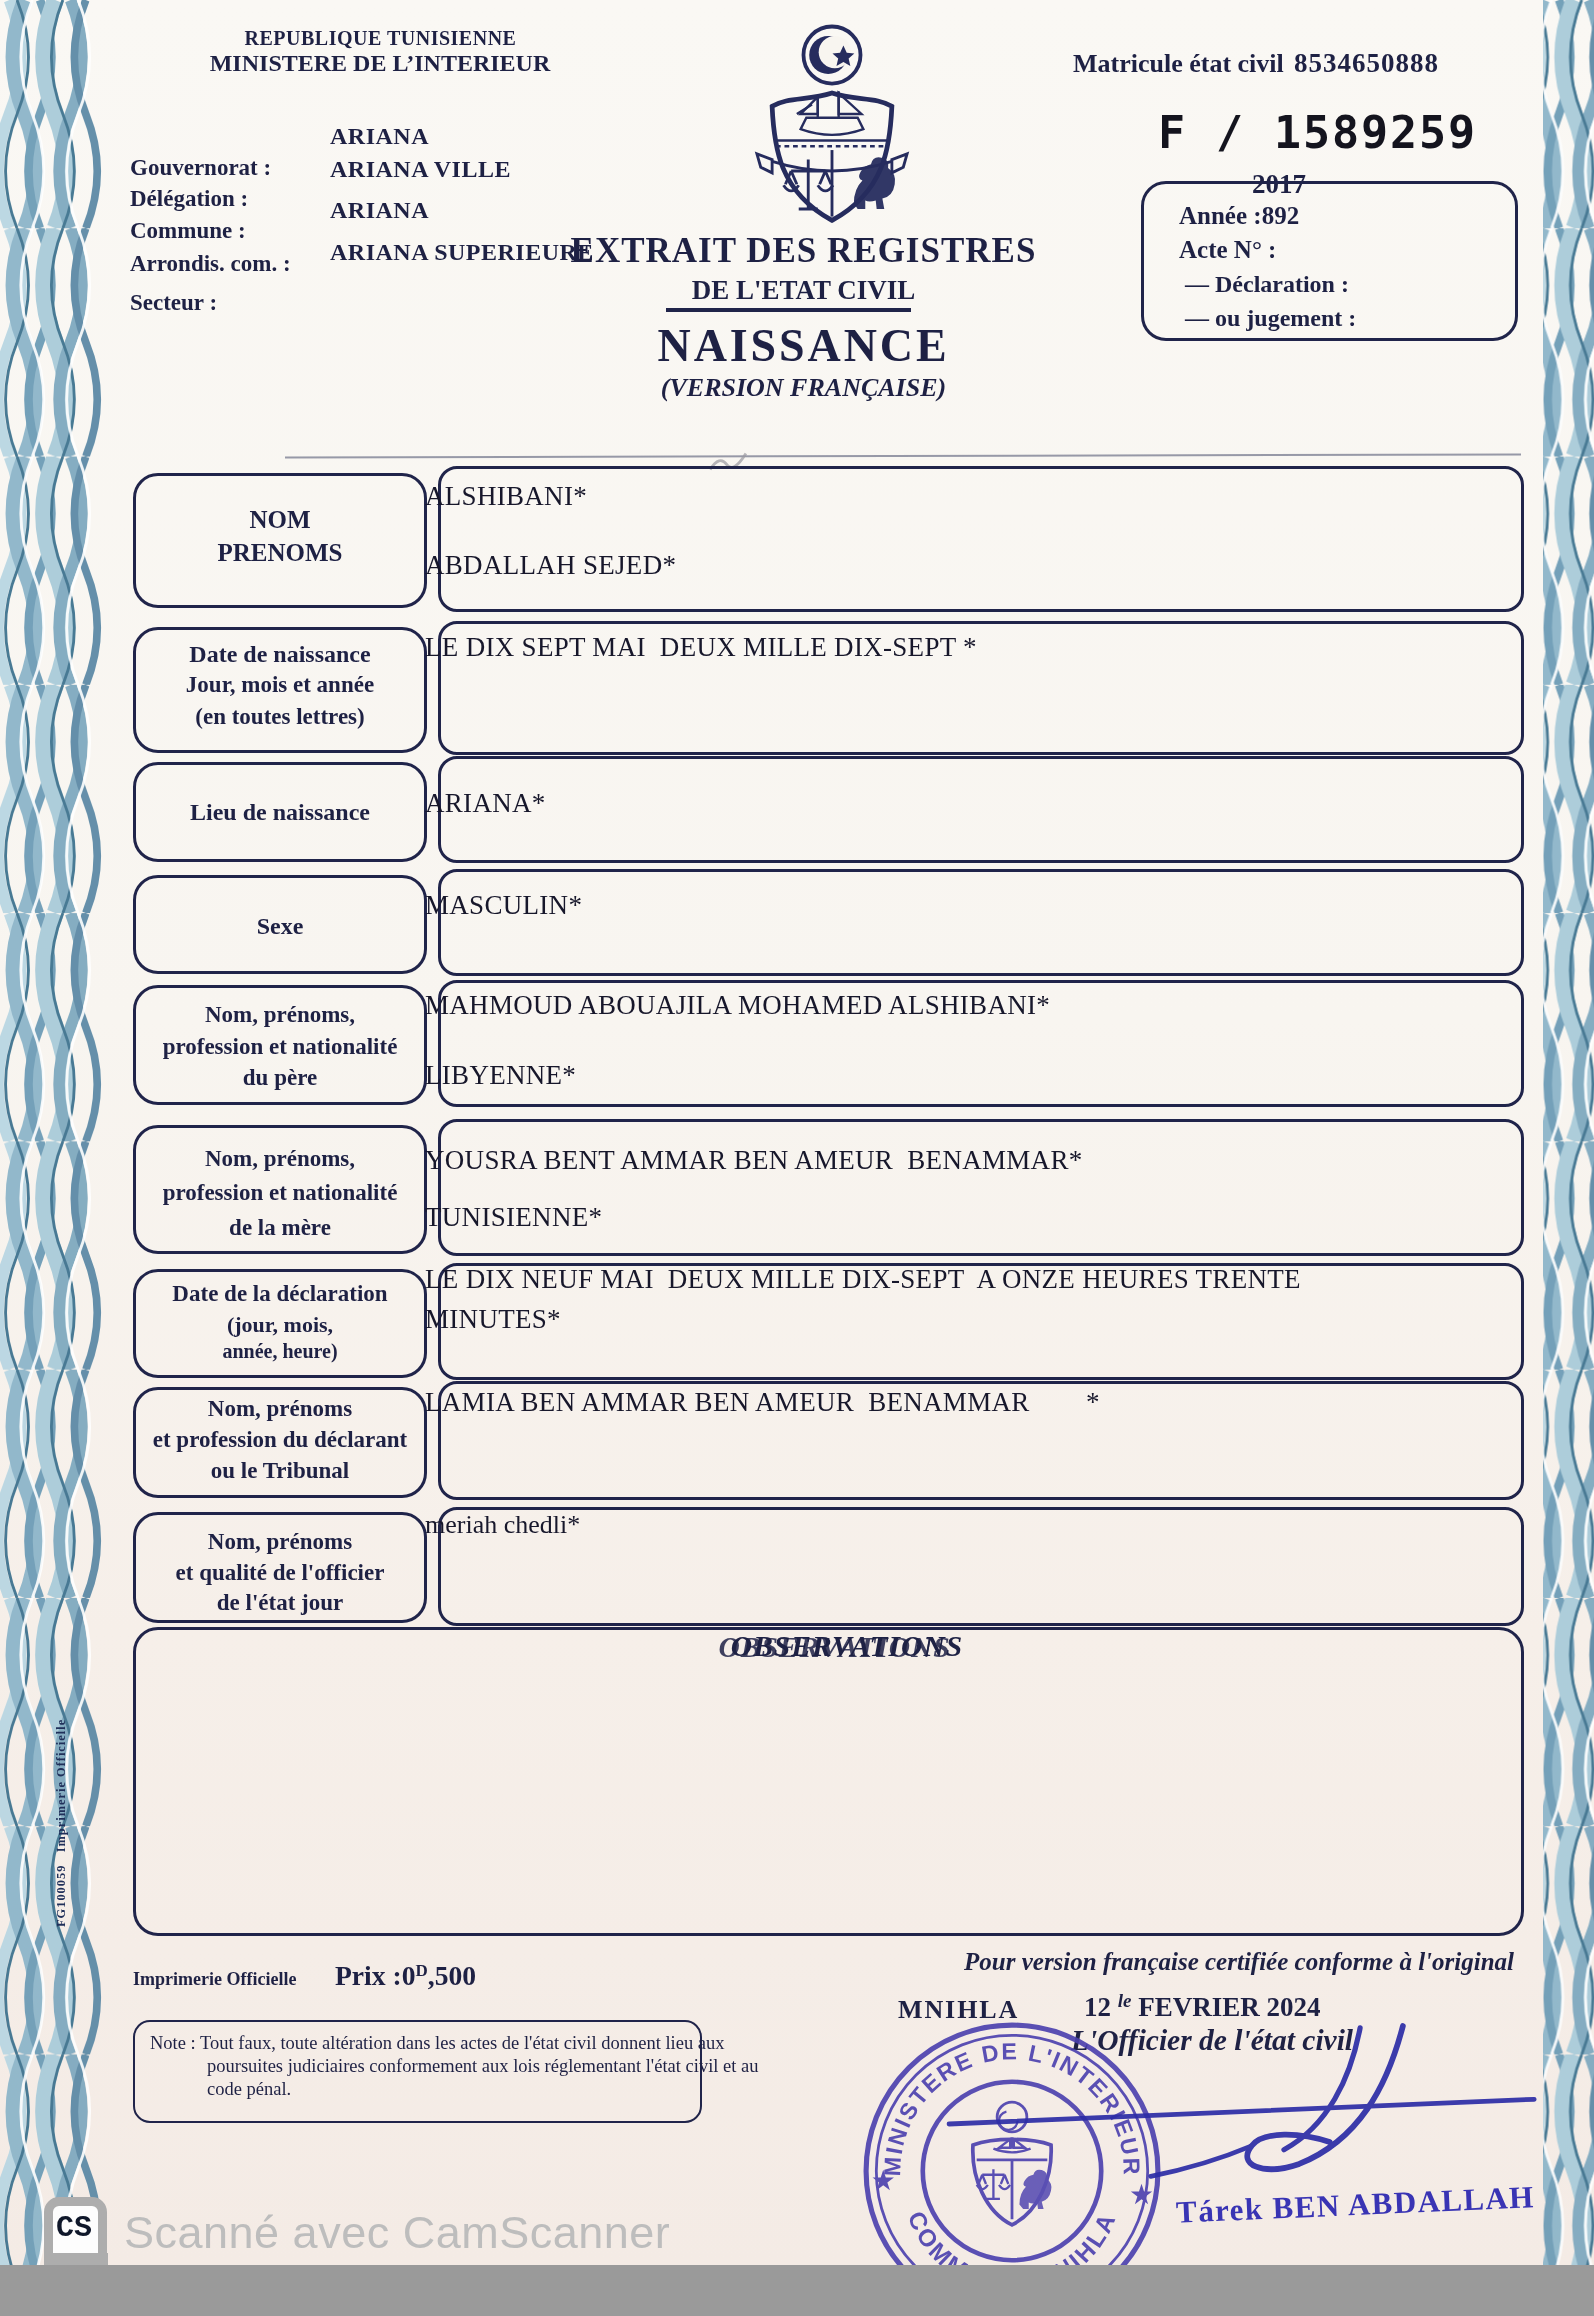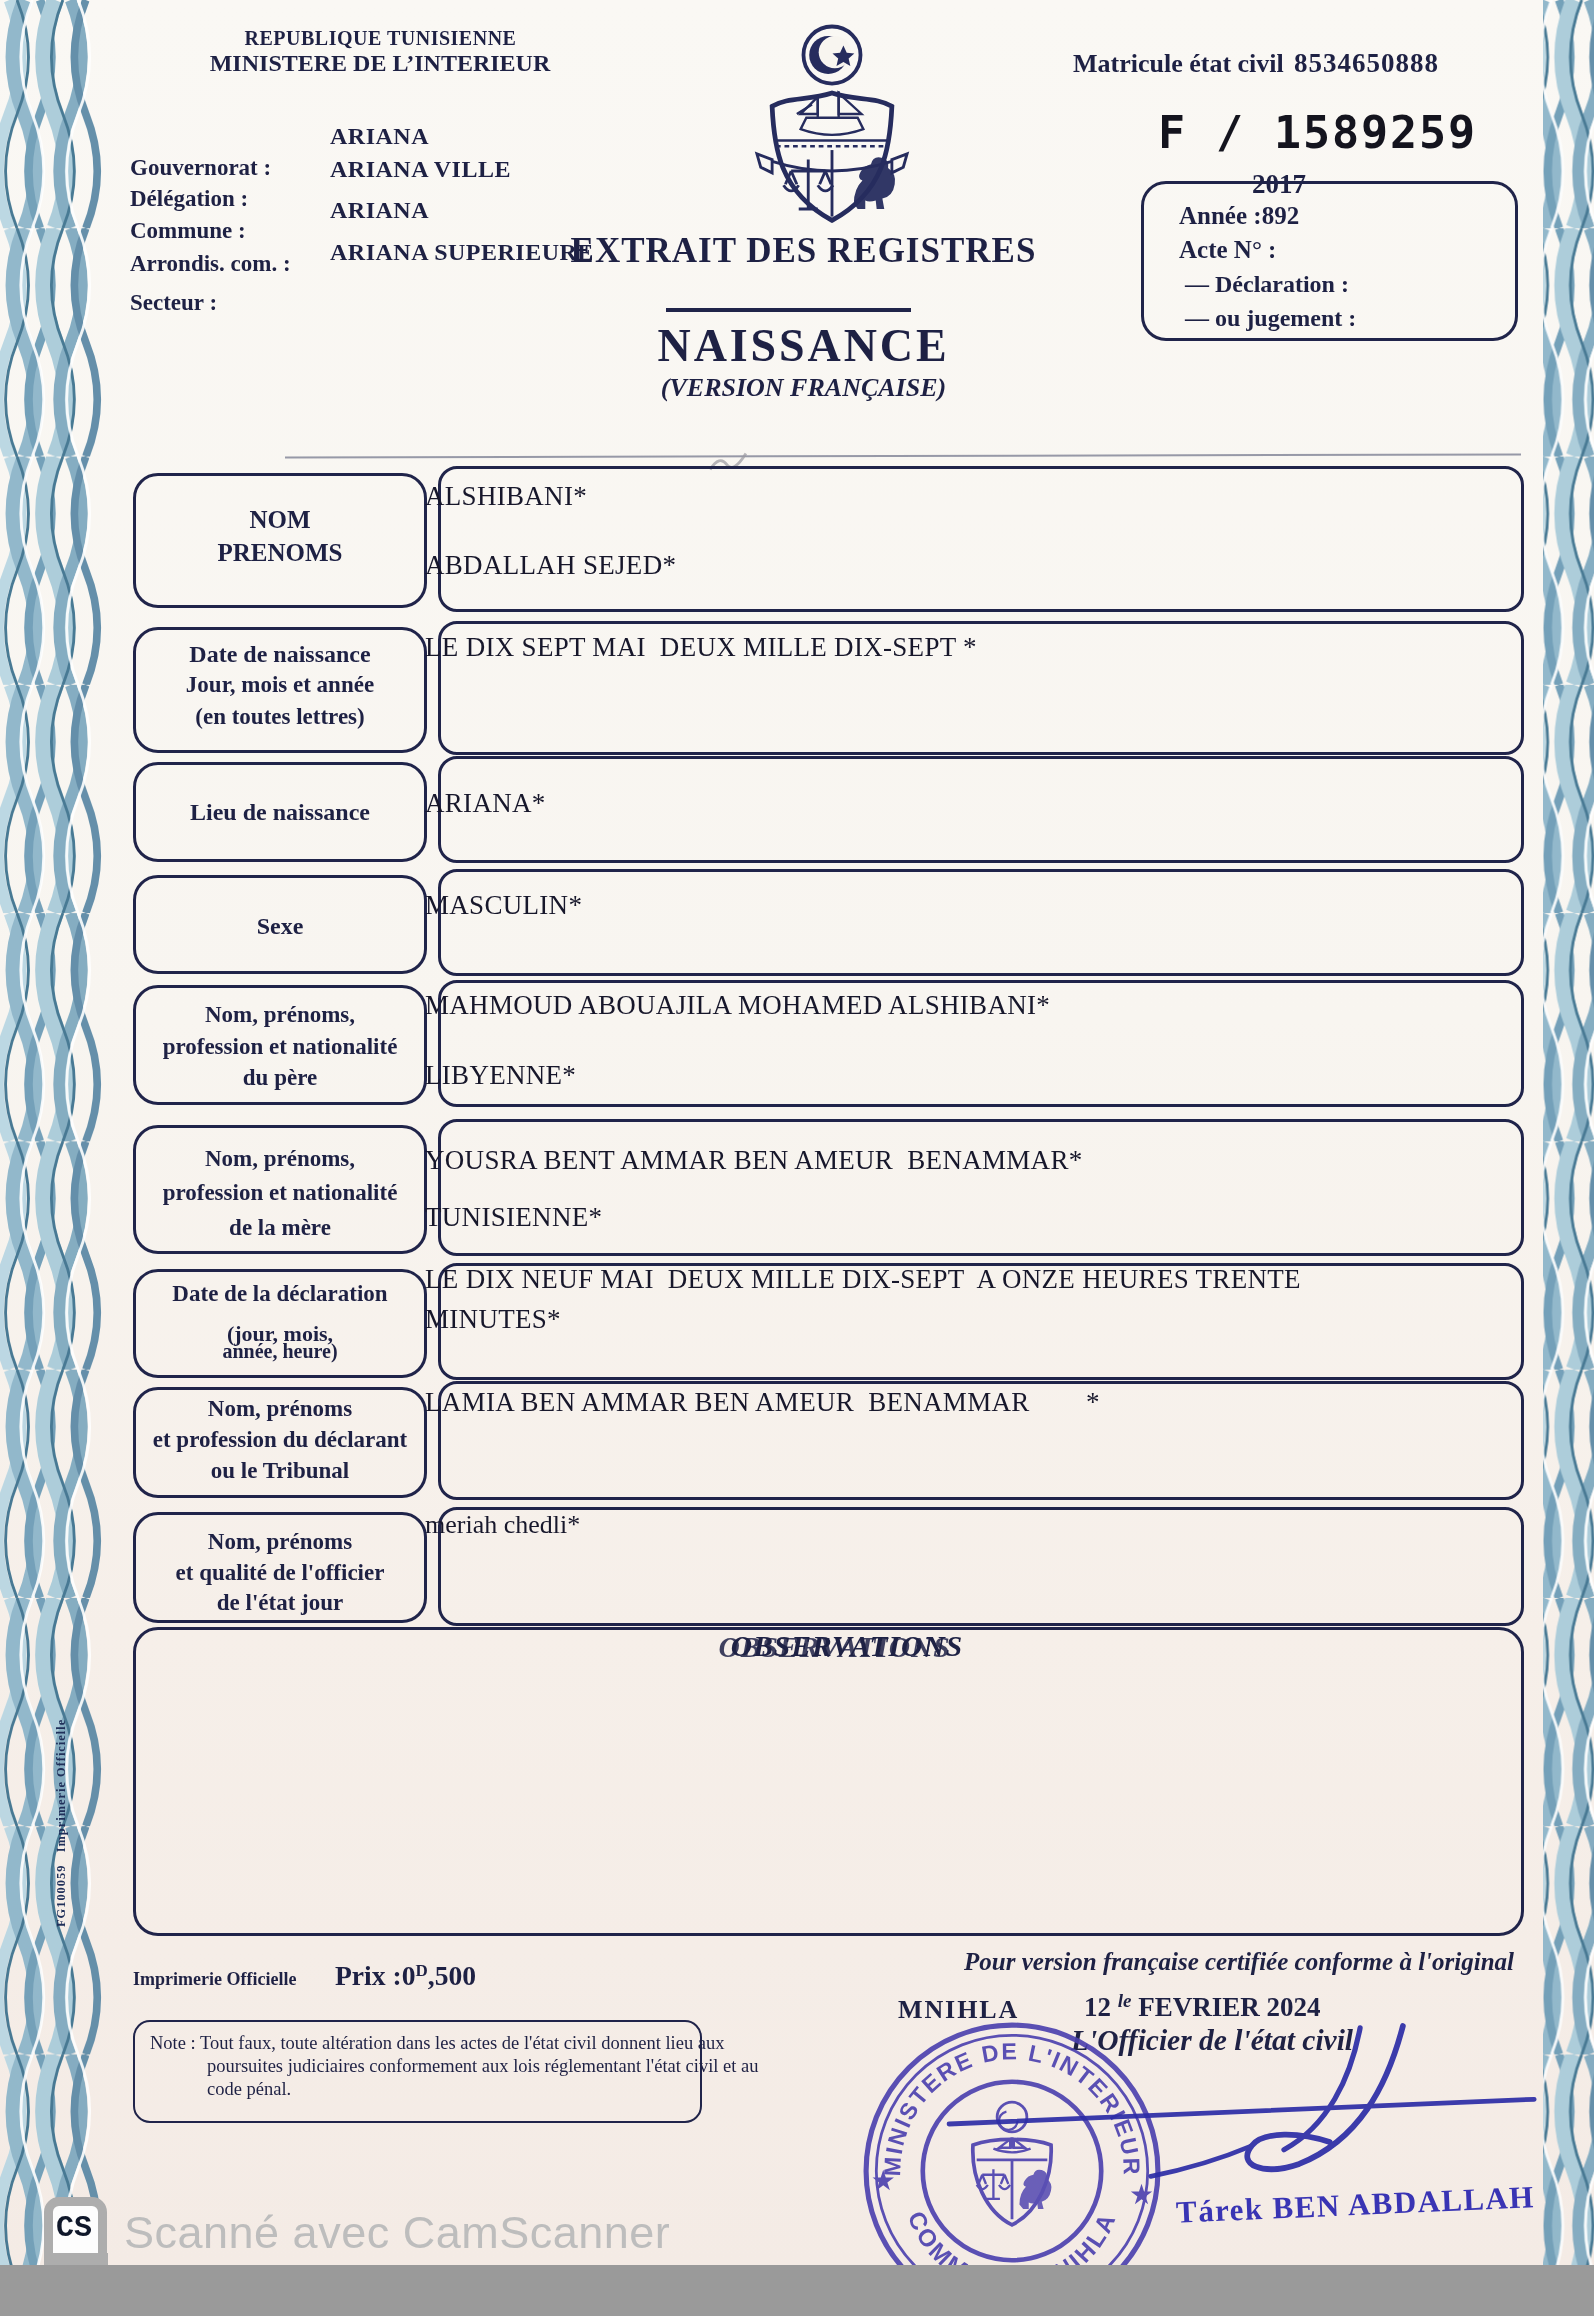--- a/index.html
+++ b/index.html
@@ -92,20 +92,21 @@
   <div class="t" style="left:1158px;top:108px;font-size:45px;font-weight:700;font-family:'DejaVu Sans Mono',monospace;letter-spacing:1.9px;color:#14141e;">F / 1589259</div>
   <div class="t b" style="left:1252px;top:169px;font-size:27px;">2017</div>
 
   <div class="box" style="left:1141px;top:181px;width:377px;height:160px;border-radius:25px;"></div>
   <div class="t b" style="left:1179px;top:202px;font-size:25px;">Année :892</div>
   <div class="t b" style="left:1179px;top:236px;font-size:25px;">Acte N° :</div>
   <div class="t b" style="left:1185px;top:271px;font-size:24px;">— Déclaration :</div>
   <div class="t b" style="left:1185px;top:305px;font-size:24px;">— ou jugement :</div>
 
   <div class="t b ctr" style="left:518px;top:231px;width:571px;font-size:35px;letter-spacing:1px;">EXTRAIT DES REGISTRES</div>
+  <div class="t b ctr" style="left:518px;top:275px;width:571px;font-size:27px;">DE L'ETAT CIVIL</div>
   <div style="position:absolute;left:666px;top:308px;width:245px;height:3.8px;background:#20244a;"></div>
   <div class="t b ctr" style="left:518px;top:320px;width:571px;font-size:46px;letter-spacing:2.9px;">NAISSANCE</div>
   <div class="t b ctr" style="left:518px;top:373px;width:571px;font-size:26px;font-style:italic;">(VERSION FRANÇAISE)</div>
 
   <div style="position:absolute;left:285px;top:455px;width:1236px;height:1.9px;background:rgba(32,38,76,.45);transform:rotate(-.15deg);"></div>
 
   <svg style="position:absolute;left:706px;top:447px;width:44px;height:32px;" viewBox="0 0 46 34">
     <path d="M4 24 q10 -16 18 -5 q7 9 20 -12" stroke="#9a99a0" stroke-width="3" fill="none" opacity=".7"></path>
   </svg>
 
@@ -145,21 +146,21 @@
   <div class="box vbox" style="top:1119px;height:137px;"></div>
   <div class="t lab" style="top:1146px;font-size:23px;">Nom, prénoms,</div>
   <div class="t lab" style="top:1180px;font-size:23px;">profession et nationalité</div>
   <div class="t lab" style="top:1215px;font-size:23px;">de la mère</div>
   <div class="t val" style="top:1145px;">YOUSRA BENT AMMAR BEN AMEUR  BENAMMAR*</div>
   <div class="t val" style="top:1202px;">TUNISIENNE*</div>
 
   <div class="box lbox" style="top:1269px;height:109px;"></div>
   <div class="box vbox" style="top:1263px;height:117px;"></div>
   <div class="t lab" style="top:1281px;font-size:23px;">Date de la déclaration</div>
-  <div class="t lab" style="top:1313px;font-size:22px;margin-top:9px;">(jour, mois,</div>
+  <div class="t lab" style="top:1313px;font-size:22px;">(jour, mois,</div>
   <div class="t lab" style="top:1340px;font-size:20px;">année, heure)</div>
   <div class="t val" style="top:1264px;">LE DIX NEUF MAI  DEUX MILLE DIX-SEPT  A ONZE HEURES TRENTE</div>
   <div class="t val" style="top:1304px;">MINUTES*</div>
 
   <div class="box lbox" style="top:1387px;height:111px;"></div>
   <div class="box vbox" style="top:1381px;height:119px;"></div>
   <div class="t lab" style="top:1396px;font-size:23px;">Nom, prénoms</div>
   <div class="t lab" style="top:1427px;font-size:23px;">et profession du déclarant</div>
   <div class="t lab" style="top:1458px;font-size:23px;">ou le Tribunal</div>
   <div class="t val" style="top:1387px;">LAMIA BEN AMMAR BEN AMEUR  BENAMMAR        *</div>

